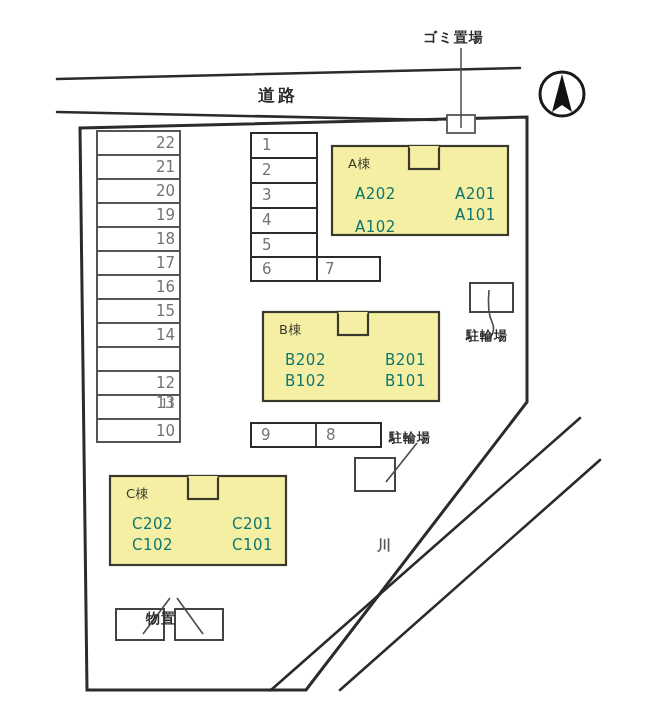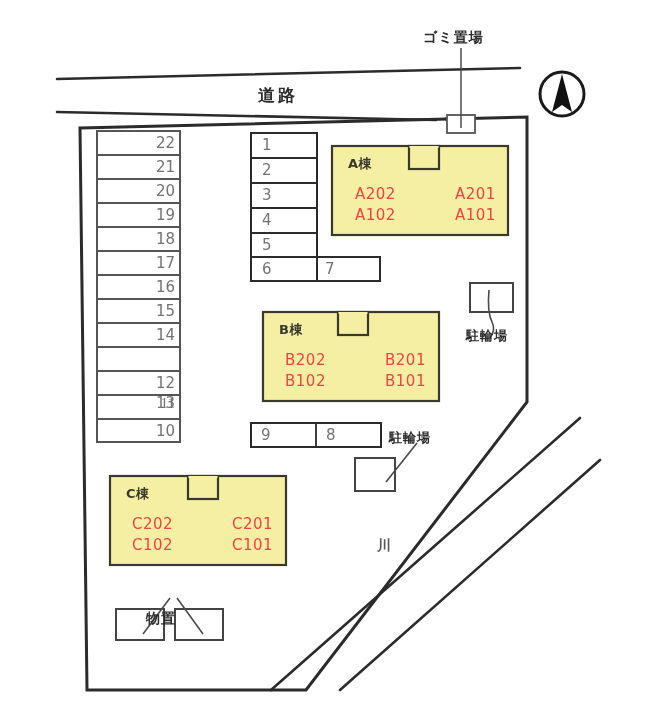--- a/index.html
+++ b/index.html
@@ -58,28 +58,28 @@
     color: #737373;
     text-align: right;
     line-height: 1;
   }
   .stall-num-left {
     text-align: left;
   }
   .bldg-name {
     position: absolute;
     font-size: 13px;
-    font-weight: bold;
+    font-weight: normal;
     color: #3a3a2c;
     letter-spacing: 0.5px;
   }
   .unit {
     position: absolute;
     font-size: 15px;
-    color: #ef4444;
+    color: #0f766e;
     letter-spacing: 0.5px;
   }
 </style>
 </head>
 <body>
 
 <div id="site-plan">
 
   <svg id="plan-svg" viewBox="0 0 658 720">
 
@@ -222,21 +222,21 @@
   <div class="stall-num stall-num-left" style="left:262px; top:262px; width:45px;">6</div>
 
   <div class="stall-num stall-num-left" style="left:325px; top:262px; width:45px;">7</div>
 
   <div class="stall-num stall-num-left" style="left:261px; top:428px; width:45px;">9</div>
   <div class="stall-num stall-num-left" style="left:326px; top:428px; width:45px;">8</div>
 
   <div class="bldg-name" style="left:348px; top:155px;">A棟</div>
   <div class="unit" style="left:355px; top:185px;">A202</div>
   <div class="unit" style="left:455px; top:185px;">A201</div>
-  <div class="unit" style="left:355px; top:206px;">A102</div>
+  <div class="unit" style="left:355px; top:218px;">A102</div>
   <div class="unit" style="left:455px; top:206px;">A101</div>
 
   <div class="bldg-name" style="left:279px; top:321px;">B棟</div>
   <div class="unit" style="left:285px; top:351px;">B202</div>
   <div class="unit" style="left:385px; top:351px;">B201</div>
   <div class="unit" style="left:285px; top:372px;">B102</div>
   <div class="unit" style="left:385px; top:372px;">B101</div>
 
   <div class="bldg-name" style="left:126px; top:485px;">C棟</div>
   <div class="unit" style="left:132px; top:515px;">C202</div>

